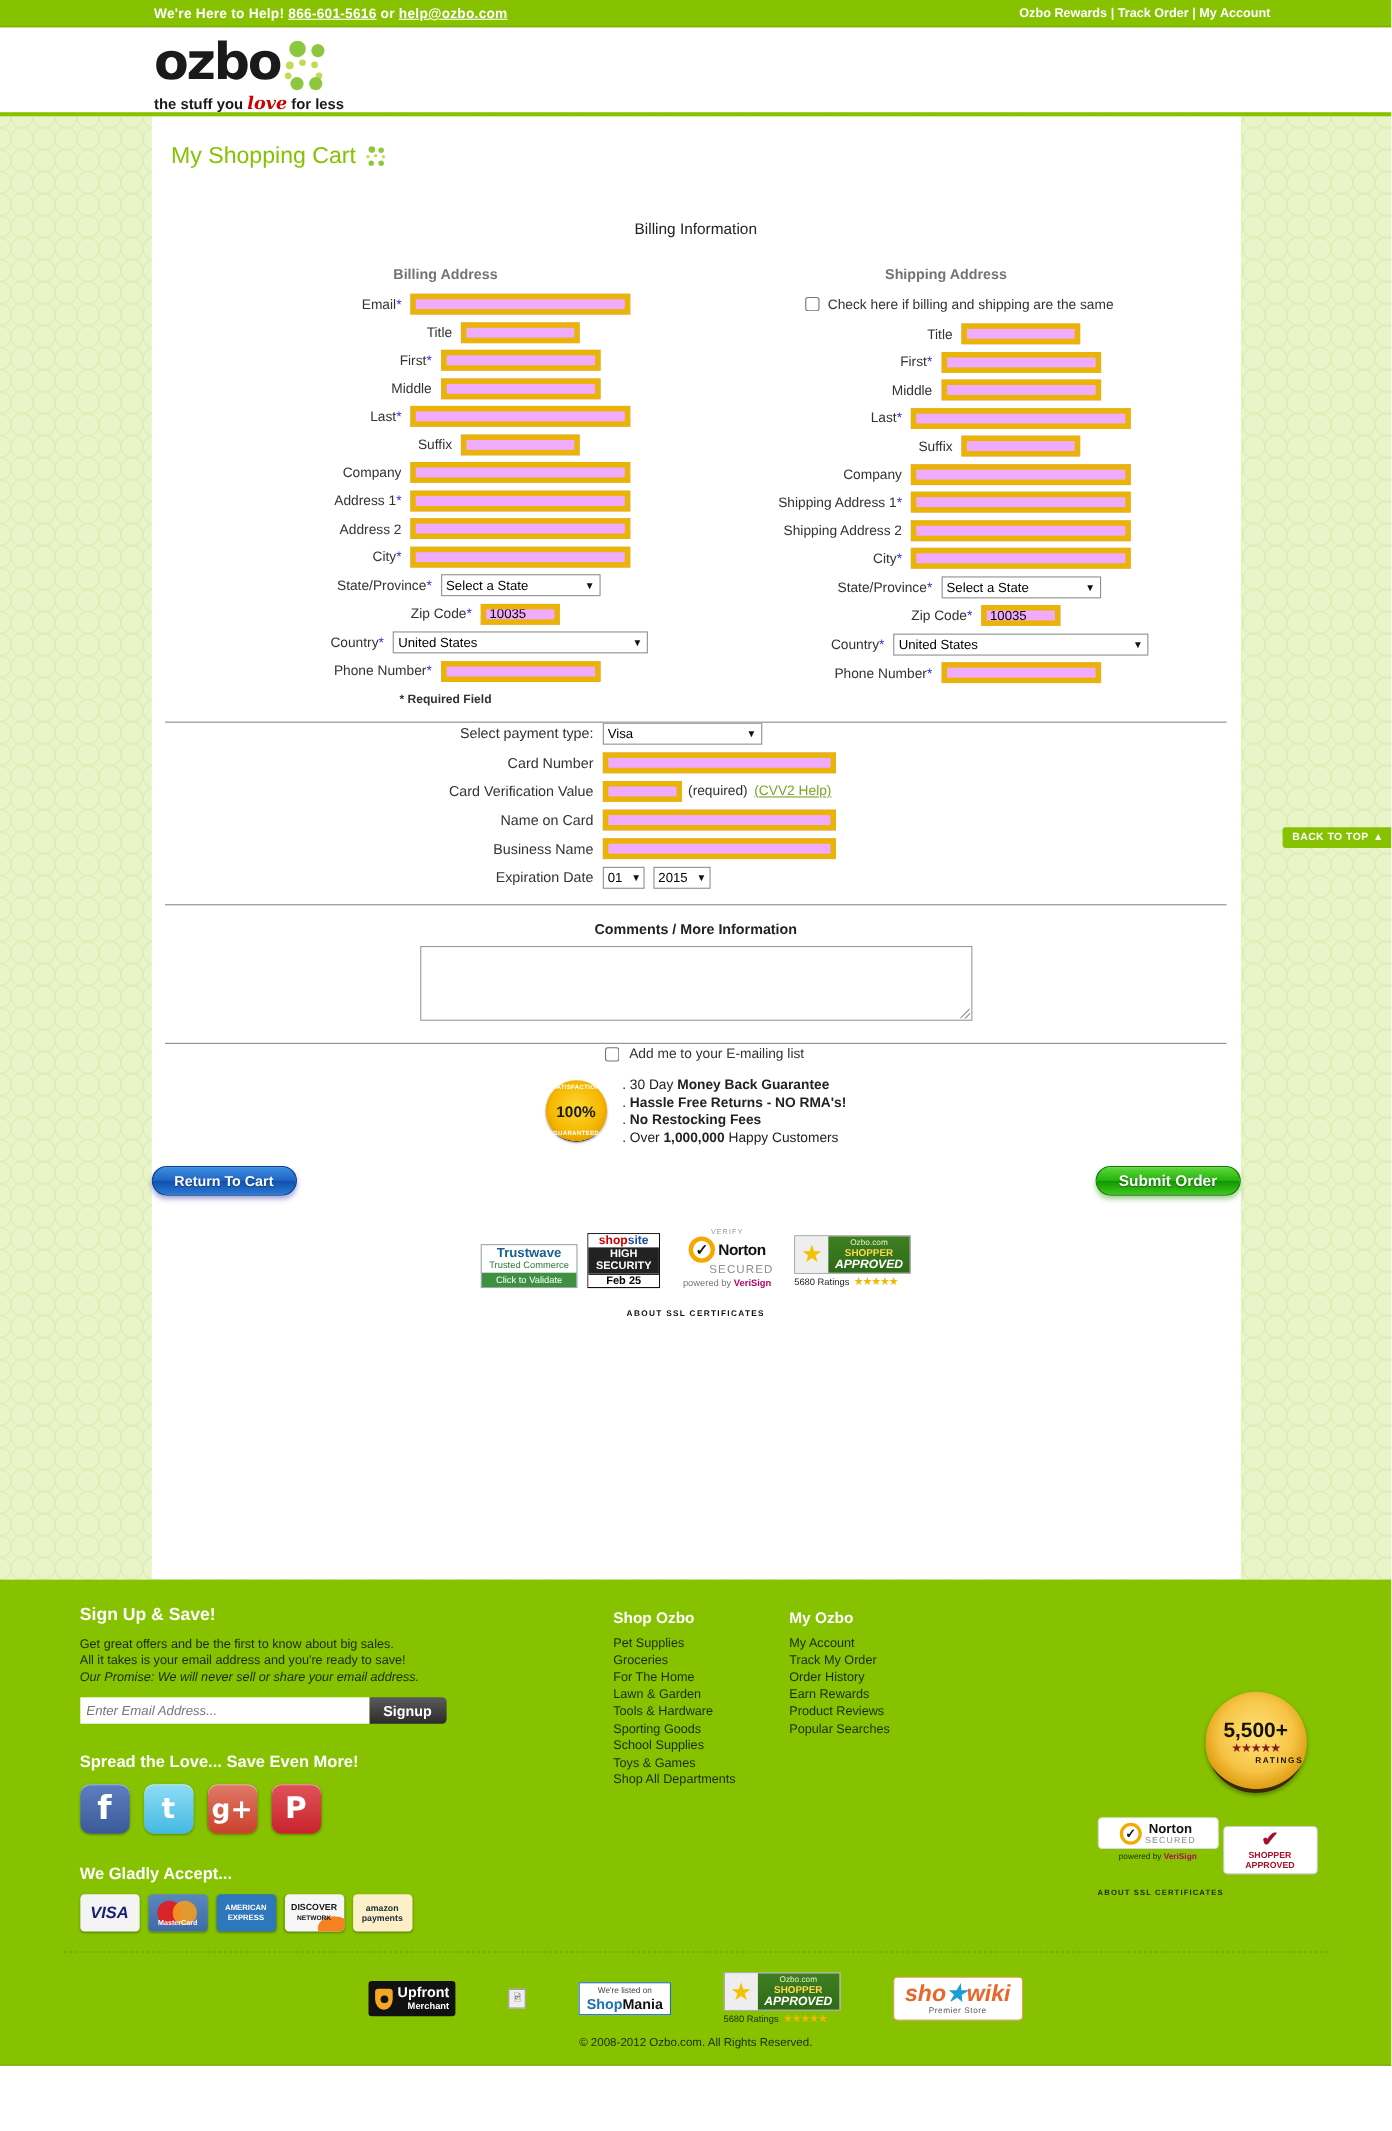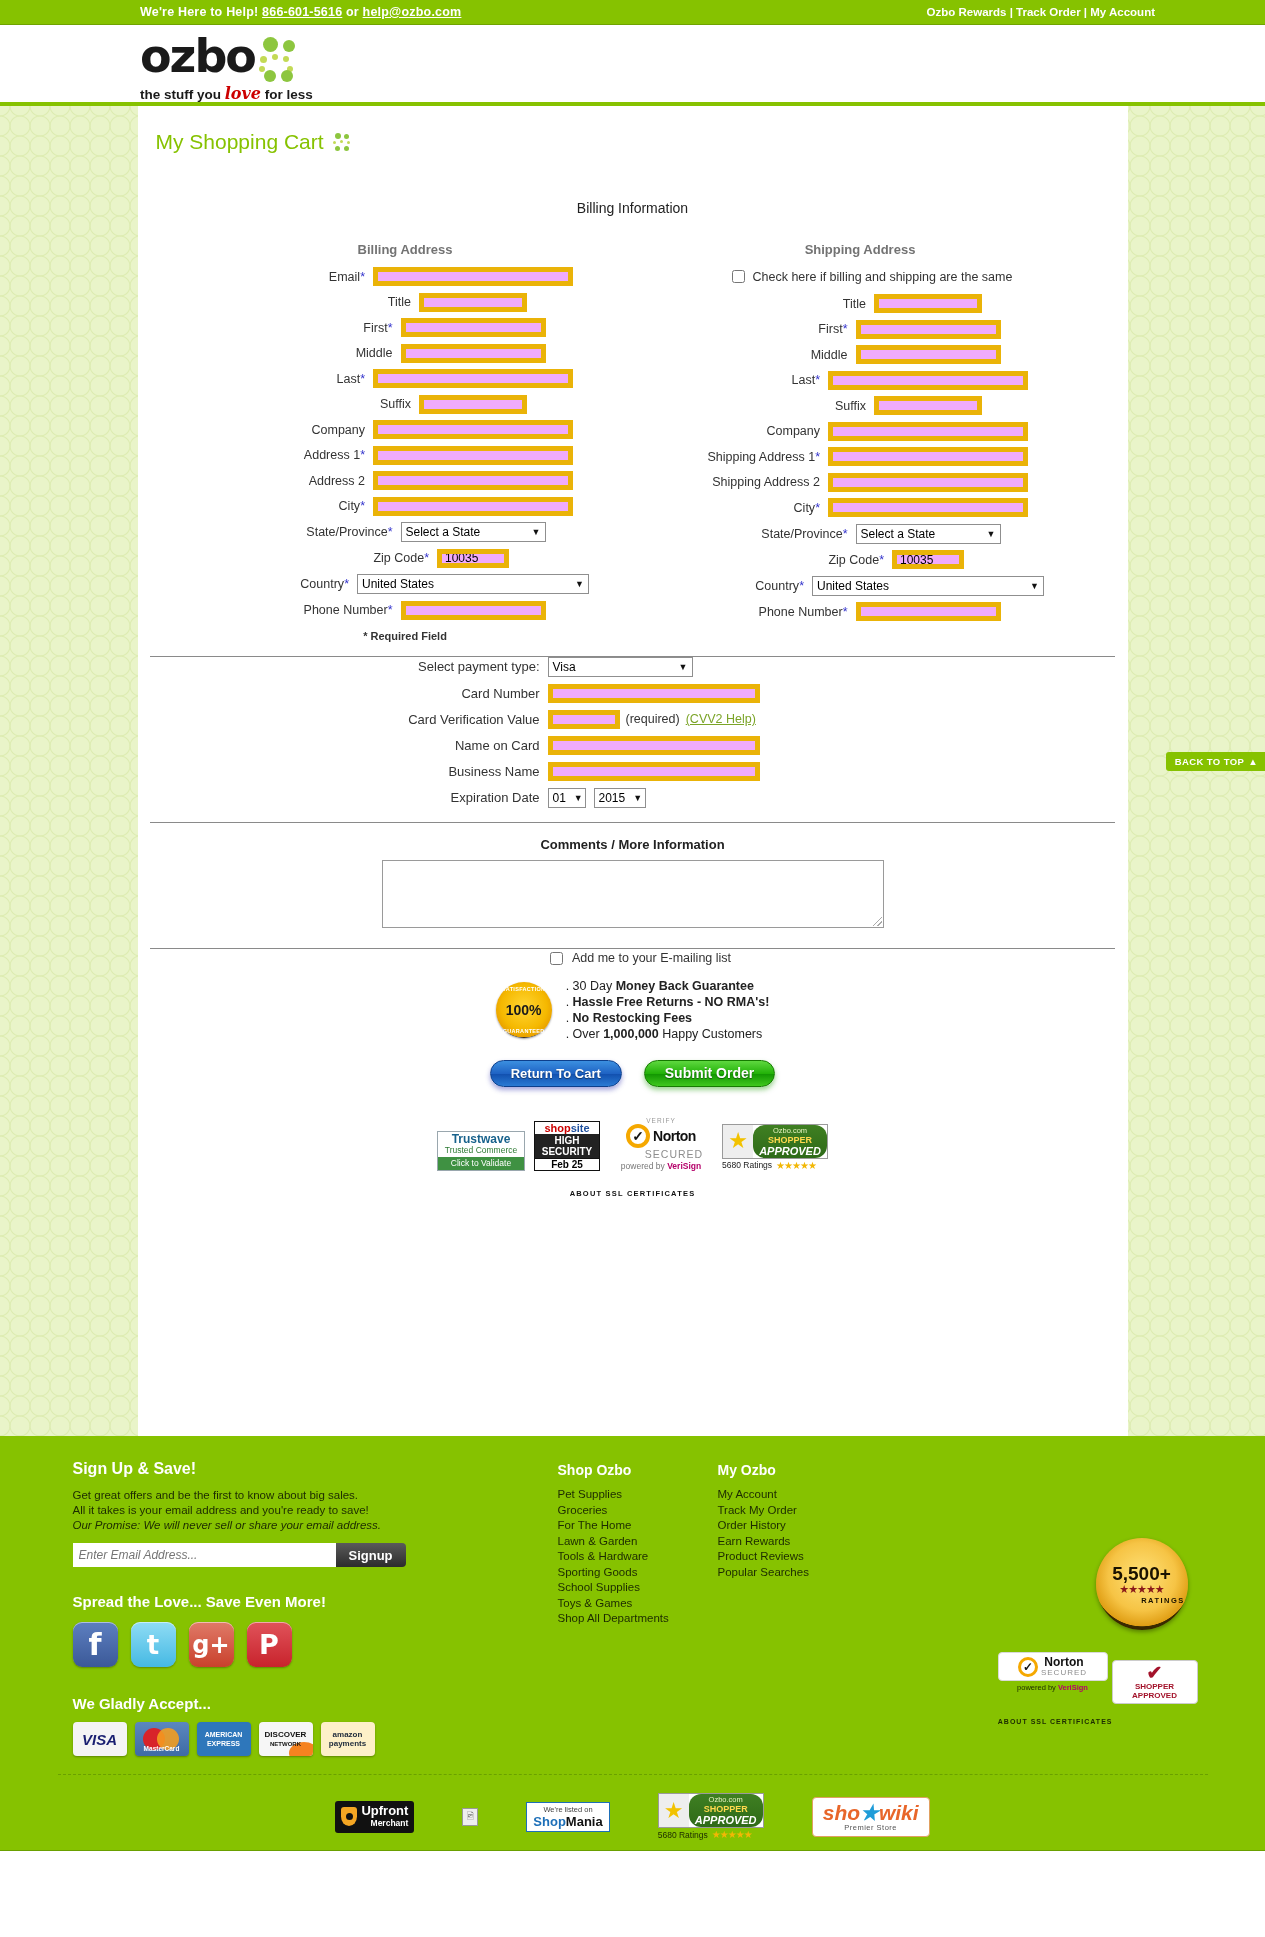--- a/index.html
+++ b/index.html
@@ -219,21 +219,21 @@
   .seal .ring-top, .seal .ring-bot {
     position:absolute; left:0; right:0; text-align:center;
     font-size: 5.5px; font-weight:bold; color:#fff; letter-spacing: .3px;
   }
   .seal .ring-top { top: 4px; }
   .seal .ring-bot { bottom: 4px; }
   .guar-list { font-size: 12.5px; line-height: 16px; color:#222;}
   .guar-list b { font-weight:bold; }
 
   
-  .btns { display:flex; justify-content:center; gap: 22px; margin-top: 18px; }
+  .btns { display:flex; justify-content:space-between; gap: 22px; margin-top: 18px; }
   .btn {
     height: 27px; padding: 0 20px;
     border-radius: 14px;
     display:flex; align-items:center; justify-content:center;
     color:#fff; font-weight:bold; font-size: 13px;
     text-shadow: 0 1px 1px rgba(0,0,0,.45);
     cursor:pointer;
   }
   .btn-blue {
     background: linear-gradient(to bottom, #3b8fe0 0%, #1f63c4 50%, #114fae 51%, #2a7ad4 100%);
@@ -274,21 +274,21 @@
   .nort .nm { font-size: 14px; font-weight:bold; color:#111; letter-spacing:-.5px;}
   .nort .sec { font-size: 10.5px; color:#8d8d8d; letter-spacing:1px; margin-left:26px;}
   .nort .pw { font-size: 8.5px; color:#777; margin-top:1px;}
   .nort .pw b { color:#b5006a; }
   .sa-badge { width: 106px; }
   .sa-top { display:flex; border:1px solid #9a9a9a; background:#fff;}
   .sa-star {
     width: 30px; background:#eee; display:flex; align-items:center; justify-content:center;
     font-size: 22px; color:#f2c200;
   }
-  .sa-green { flex:1; background: linear-gradient(to bottom,#3f7f22,#2e6a18); color:#fff; text-align:center; padding: 1px 2px; border-radius: 12px;}
+  .sa-green { flex:1; background: linear-gradient(to bottom,#3f7f22,#2e6a18); color:#fff; text-align:center; padding: 1px 2px;}
   .sa-green .g1 { font-size: 7.5px; color:#e8f4c0;}
   .sa-green .g2 { font-size: 9px; font-weight:bold; color:#ffd94d;}
   .sa-green .g3 { font-size: 11px; font-weight:bold; font-style: italic;}
   .sa-bot { font-size: 8.5px; color:#222; display:flex; gap:4px; align-items:center; padding-top:1px;}
   .sa-bot .stars { color:#f2b705; font-size: 10px; letter-spacing:-1px;}
   .ssl-note {
     text-align:center; font-size: 7.5px; font-weight:bold; letter-spacing:1.2px;
     color:#111; margin-top: 18px;
   }
 
@@ -878,14 +878,15 @@
         <span>5680 Ratings</span>
         <span class="stars">★★★★★</span>
       </div>
     </div>
     <div class="shopwiki">
       <div class="sw1"><span>sho</span><span class="k">★</span><span>wiki</span></div>
       <div class="sw2">Premier Store</div>
     </div>
   </div>
 
+  <div class="copyright">© 2008-2012 Ozbo.com. All Rights Reserved.</div>
   <div class="footer-bottom-line"></div>
 </div>
 
 </body></html>

